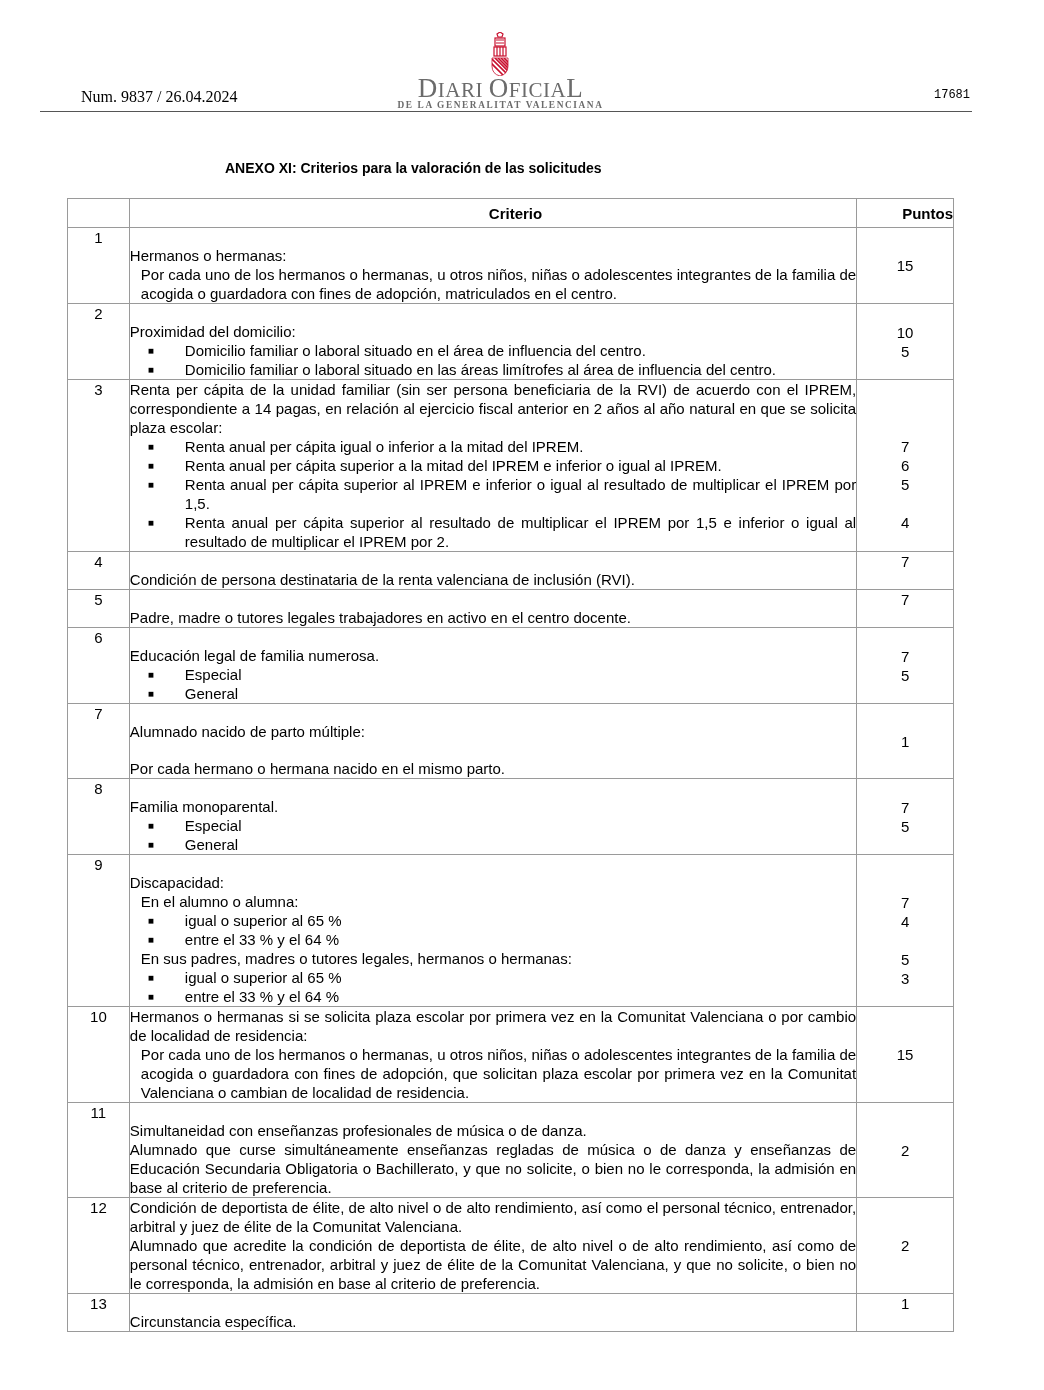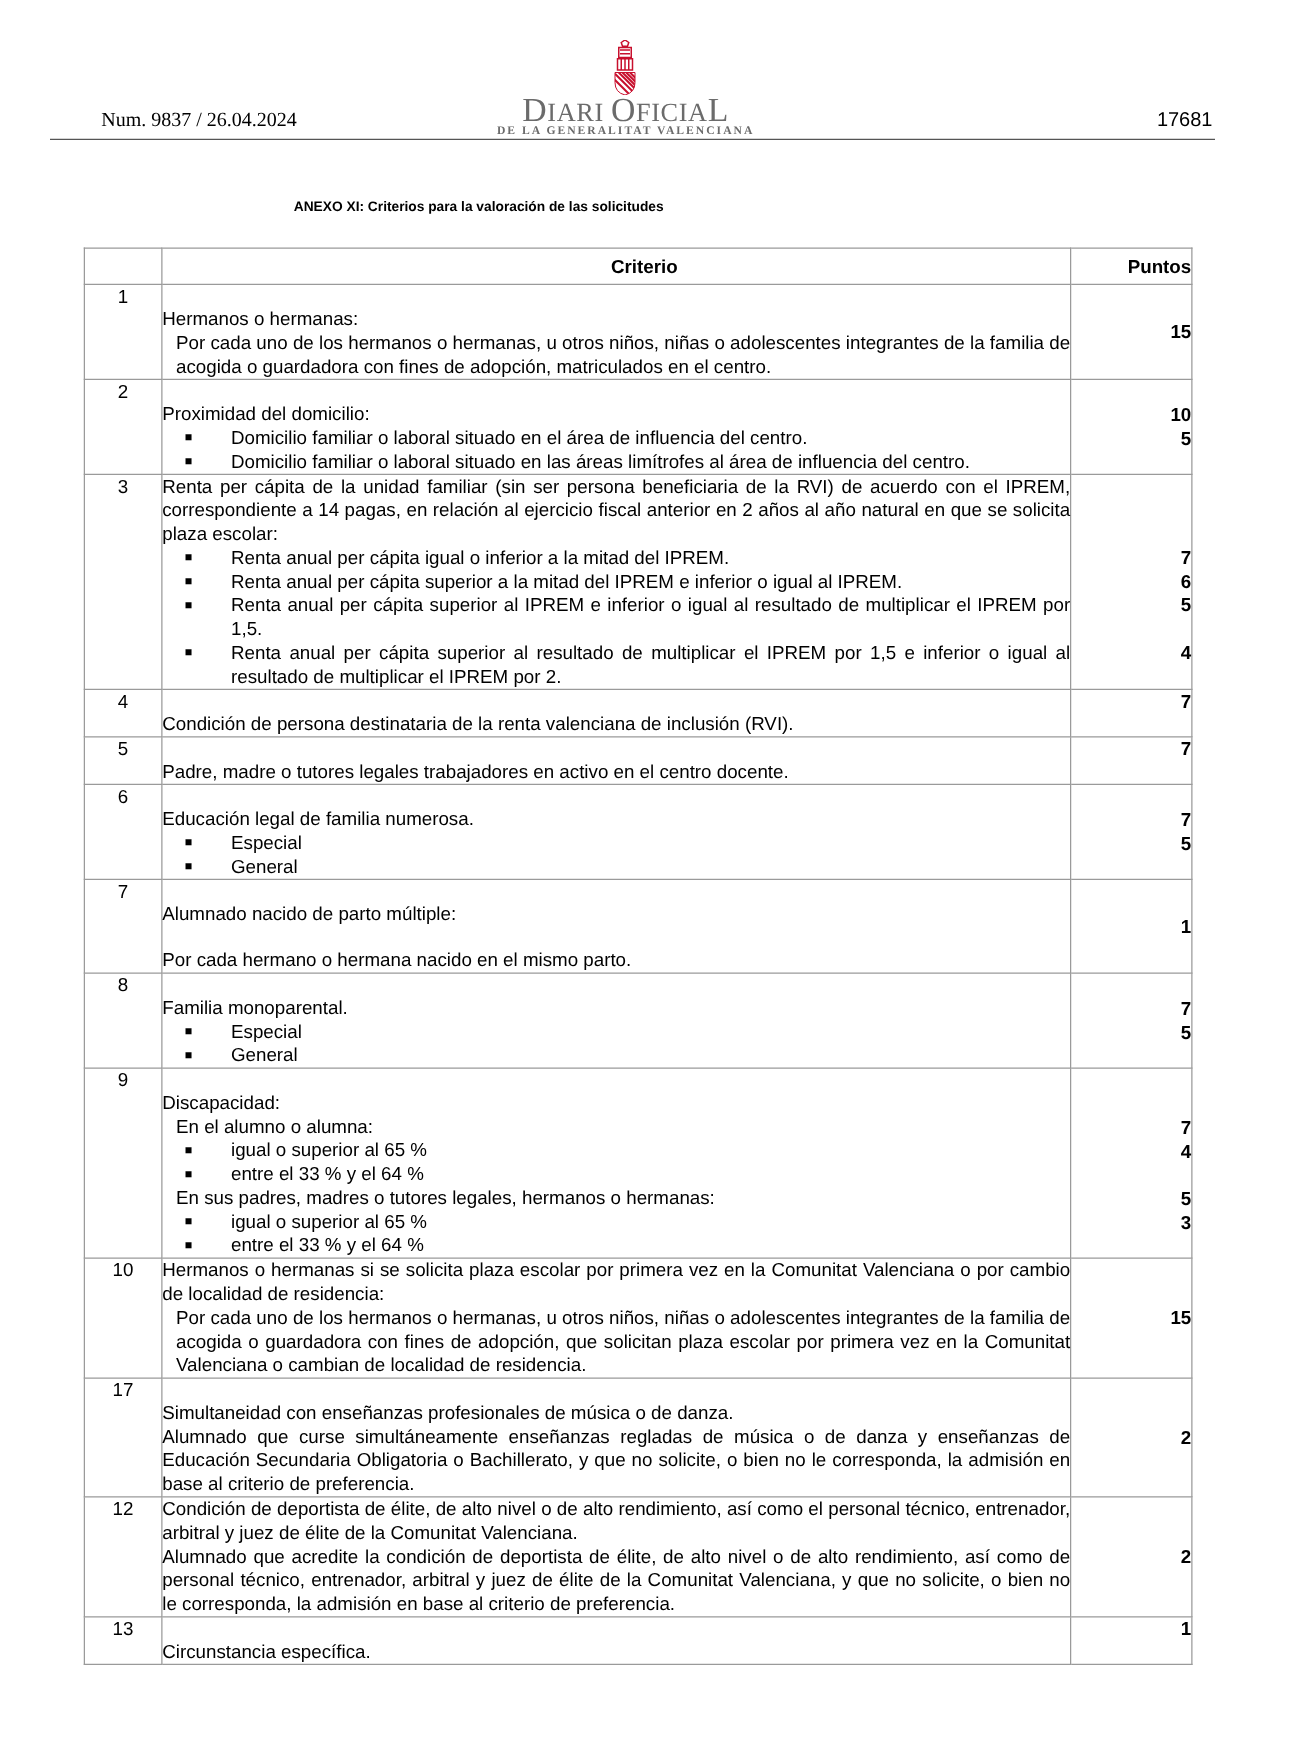--- a/index.html
+++ b/index.html
@@ -1,41 +1,41 @@
 <!DOCTYPE html>
 <html><head>
 <meta charset="utf-8">
 <style>
   html, body { margin: 0; padding: 0; background: #ffffff; }
   body { width: 1044px; height: 1390px; position: relative; overflow: hidden; color: #000; }
 
   .page-header { position: absolute; left: 40px; top: 0; width: 932px; height: 114px; }
   .hdr-left { position: absolute; left: 1px; top: 88px; font-family: "Liberation Serif", serif; font-size: 16px; margin-left: 40px; }
-  .hdr-right { position: absolute; right: 2px; top: 88px; font-family: Liberation Sans, sans-serif; font-size: 16px; }
+  .hdr-right { position: absolute; right: 2px; top: 88px; font-family: Liberation Mono, monospace; font-size: 12px; }
   .hdr-rule { position: absolute; left: 0; top: 111px; width: 932px; height: 1px; background: #555; }
 
   .logo { position: absolute; left: 348px; top: 32px; width: 225px; height: 80px; text-align: center; }
   .logo-shield { position: absolute; left: 99px; top: 0; width: 26px; height: 44px; }
   .logo-title { position: absolute; left: 0; top: 42px; width: 225px; font-family: "Liberation Serif", serif; font-size: 27px; color: #6b6b6b; letter-spacing: 0.5px; line-height: 28px; }
   .logo-title .big { font-size: 27px; }
   .logo-title .small { font-size: 21px; }
   .logo-sub { position: absolute; left: 0; top: 68px; width: 225px; font-family: "Liberation Serif", serif; font-size: 9.3px; font-weight: bold; color: #6b6b6b; letter-spacing: 1.6px; white-space: nowrap; }
 
-  .annex-title { position: absolute; left: 235px; top: 160px; font-family: "Liberation Sans", sans-serif; font-size: 11px; font-weight: bold; }
+  .annex-title { position: absolute; left: 225px; top: 160px; font-family: "Liberation Sans", sans-serif; font-size: 14px; font-weight: bold; }
 
   table.criteria { position: absolute; left: 67px; top: 198px; width: 887px; border-collapse: collapse; font-family: "Liberation Sans", sans-serif; font-size: 15px; line-height: 19px; }
   table.criteria td, table.criteria th { border: 1px solid #9a9a9a; vertical-align: top; padding: 0; }
   table.criteria th { font-weight: bold; height: 28px; vertical-align: middle; text-align: center; padding-left: 45px; }
   col.c-num { width: 62px; }
   col.c-crit { width: 735px; }
   col.c-pts { width: 90px; }
 
   td.num { text-align: center; padding-top: 5px; }
   td.crit { padding: 5px 5px 5px 4px; }
-  td.pts { text-align: right; padding-top: 5px; font-weight: bold; }
+  td.pts { text-align: center; padding-top: 5px; }
   td.pts.mid { vertical-align: middle; padding-top: 0; }
 
   .line { display: block; margin-top: 18px; }
   .indent { display: block; padding-left: 11px; text-align: justify; }
   .indent2 { display: block; padding-left: 11px; }
   .justify { display: block; text-align: justify; }
   .bullet { display: flex; }
   .bullet .b-mark { width: 55px; flex: none; text-align: left; padding-left: 18px; box-sizing: border-box; font-size: 10px; }
   .bullet .b-text { flex: 1; text-align: justify; }
   .pt { display: block; height: 19px; }
@@ -256,21 +256,21 @@
     <tr>
       <td class="num">10</td>
       <td class="crit">
         <span class="justify">Hermanos o hermanas si se solicita plaza escolar por primera vez en la Comunitat Valenciana o por cambio de localidad de residencia:</span>
         <span class="indent">Por cada uno de los hermanos o hermanas, u otros niños, niñas o adolescentes integrantes de la familia de acogida o guardadora con fines de adopción, que solicitan plaza escolar por primera vez en la Comunitat Valenciana o cambian de localidad de residencia.</span>
       </td>
       <td class="pts mid">15</td>
     </tr>
 
     <tr>
-      <td class="num">17</td>
+      <td class="num">11</td>
       <td class="crit">
         <span class="line">Simultaneidad con enseñanzas profesionales de música o de danza.</span>
         <span class="justify">Alumnado que curse simultáneamente enseñanzas regladas de música o de danza y enseñanzas de Educación Secundaria Obligatoria o Bachillerato, y que no solicite, o bien no le corresponda, la admisión en base al criterio de preferencia.</span>
       </td>
       <td class="pts mid">2</td>
     </tr>
 
     <tr>
       <td class="num">12</td>
       <td class="crit">

